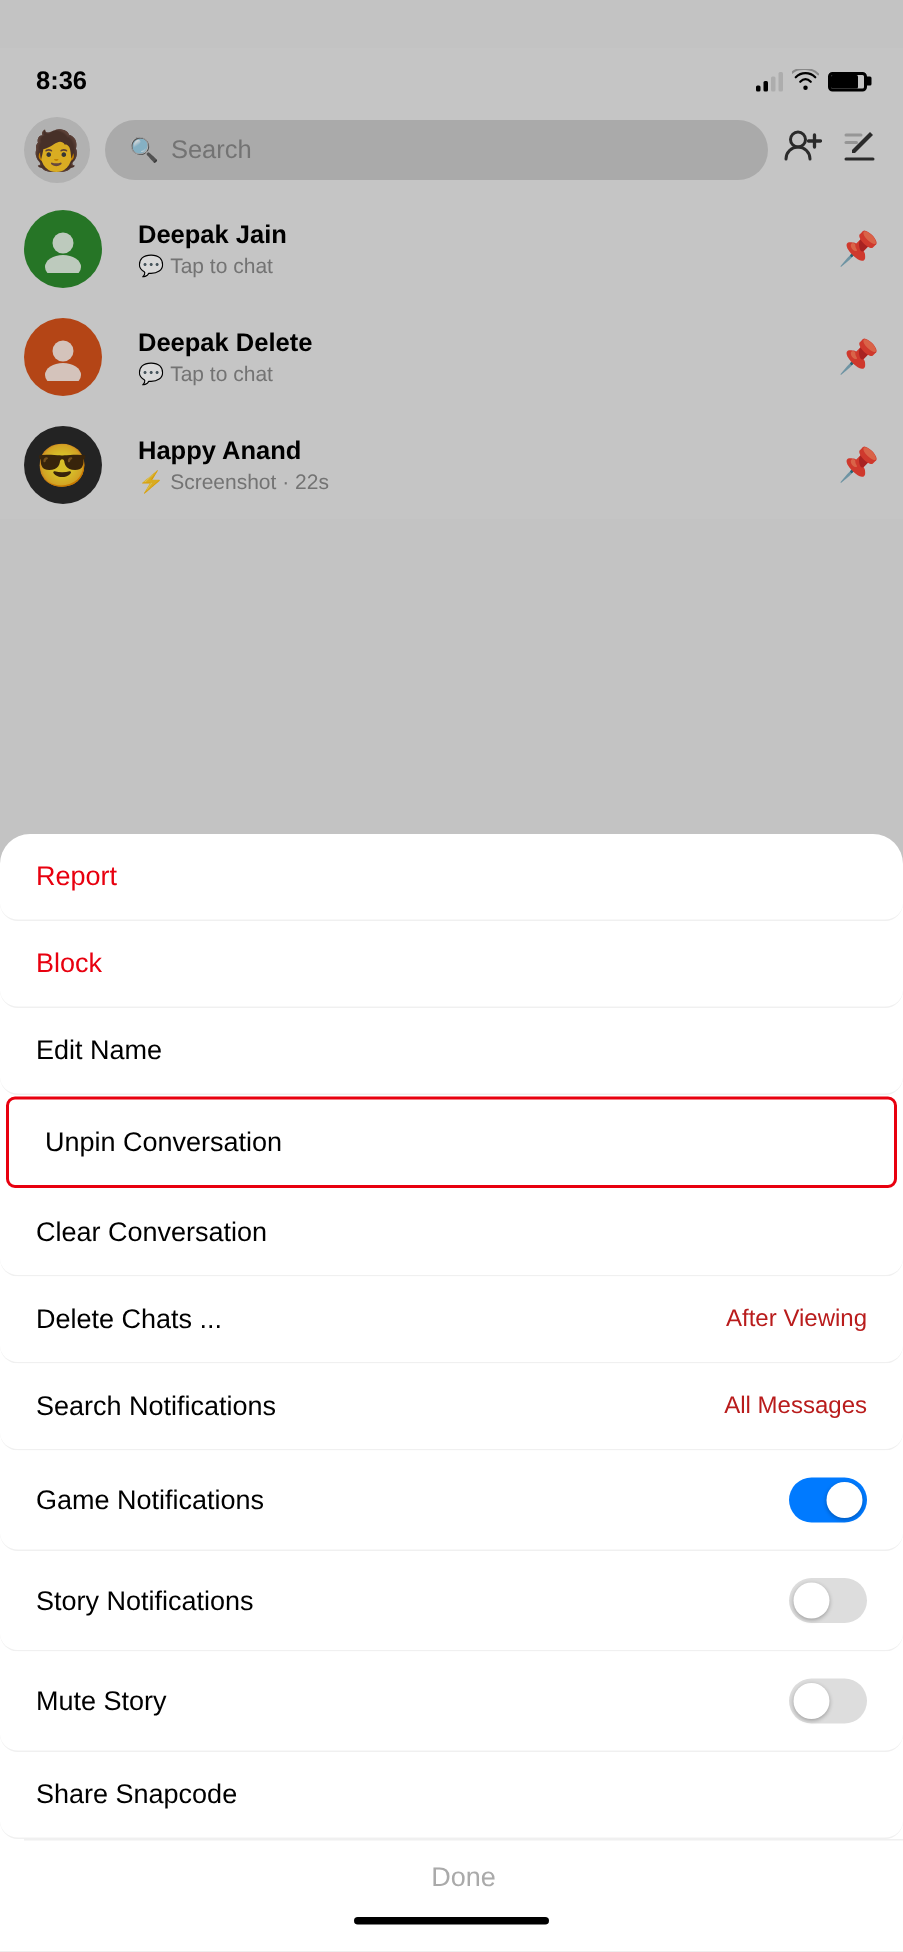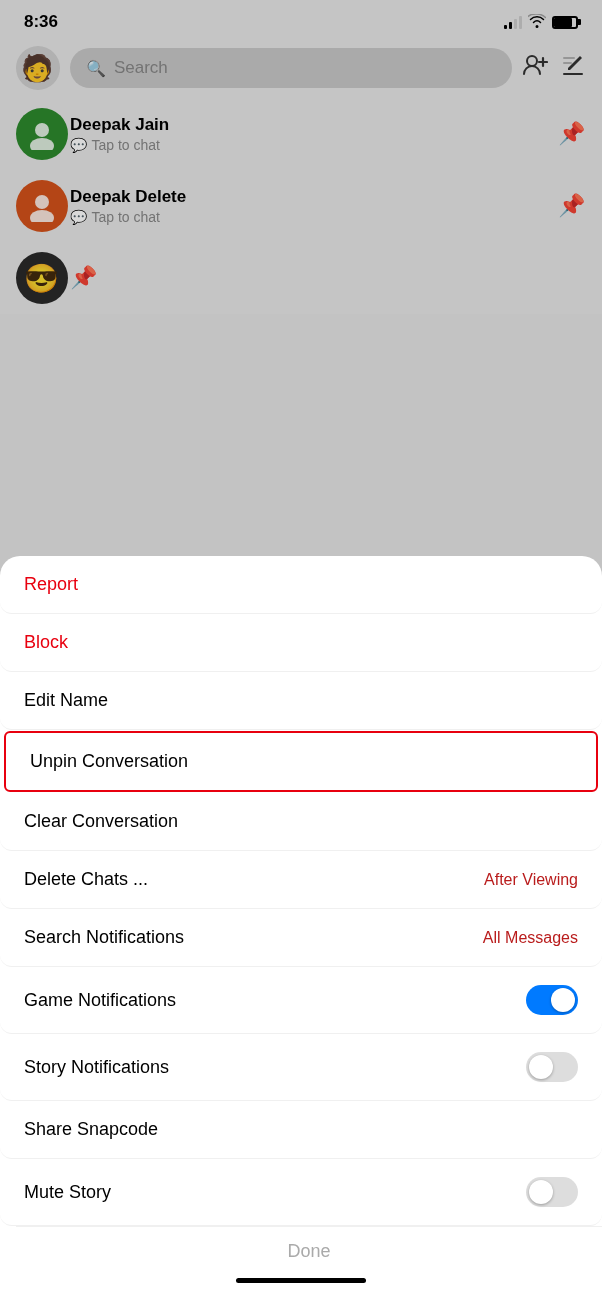--- a/index.html
+++ b/index.html
@@ -12,20 +12,21 @@
       position: relative;
     }
 
     
     .status-bar {
       display: flex;
       justify-content: space-between;
       align-items: center;
       padding: 12px 24px 6px;
       background: #e8e8e8;
+      margin-top: 32px;
     }
     .status-time {
       font-size: 17px;
       font-weight: 600;
       color: #000;
     }
     .status-icons {
       display: flex;
       align-items: center;
       gap: 6px;
@@ -115,21 +116,21 @@
     }
 
     
     .chat-list {
       background: #e8e8e8;
     }
     .chat-item {
       display: flex;
       align-items: center;
       padding: 10px 16px;
-      gap: 2px;
+      gap: 24px;
       position: relative;
     }
     .chat-avatar {
       width: 52px;
       height: 52px;
       border-radius: 50%;
       flex-shrink: 0;
       display: flex;
       align-items: center;
       justify-content: center;
@@ -338,20 +339,27 @@
       <div class="chat-preview">
         <span>💬</span>
         <span>Tap to chat</span>
       </div>
     </div>
     <span class="pin-icon">📌</span>
   </div>
 
   <div class="chat-item">
     <div class="chat-avatar dark" style="font-size:28px;">😎</div>
+    <div class="chat-info">
+      <div class="chat-name">Happy Anand</div>
+      <div class="chat-preview">
+        <span style="font-size:14px; color:#00aaff;">⚡</span>
+        <span>Screenshot · 22s</span>
+      </div>
+    </div>
     <span class="pin-icon">📌</span>
   </div>
 
 </div>
 
 <div class="overlay"></div>
 
 <div class="bottom-sheet">
 
   <div class="menu-item">
@@ -393,28 +401,28 @@
   </div>
 
   <div class="menu-item">
     <span class="menu-label">Story Notifications</span>
     <div class="toggle off">
       <div class="toggle-knob"></div>
     </div>
   </div>
 
   <div class="menu-item">
-    <span class="menu-label">Share Snapcode</span>
-  </div>
-
-  <div class="menu-item">
     <span class="menu-label">Mute Story</span>
     <div class="toggle off">
       <div class="toggle-knob"></div>
     </div>
   </div>
 
+  <div class="menu-item">
+    <span class="menu-label">Share Snapcode</span>
+  </div>
+
   <div class="done-area">
     <span class="done-label">Done</span>
   </div>
 
   <div class="home-bar"></div>
 </div>
 
 </body></html>

